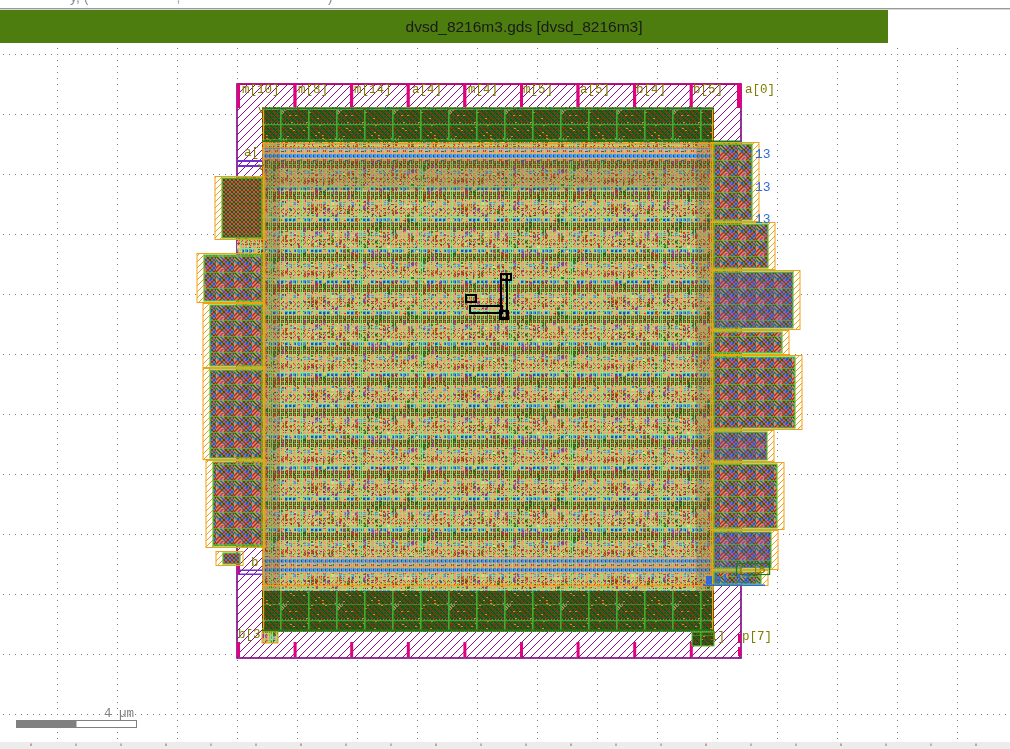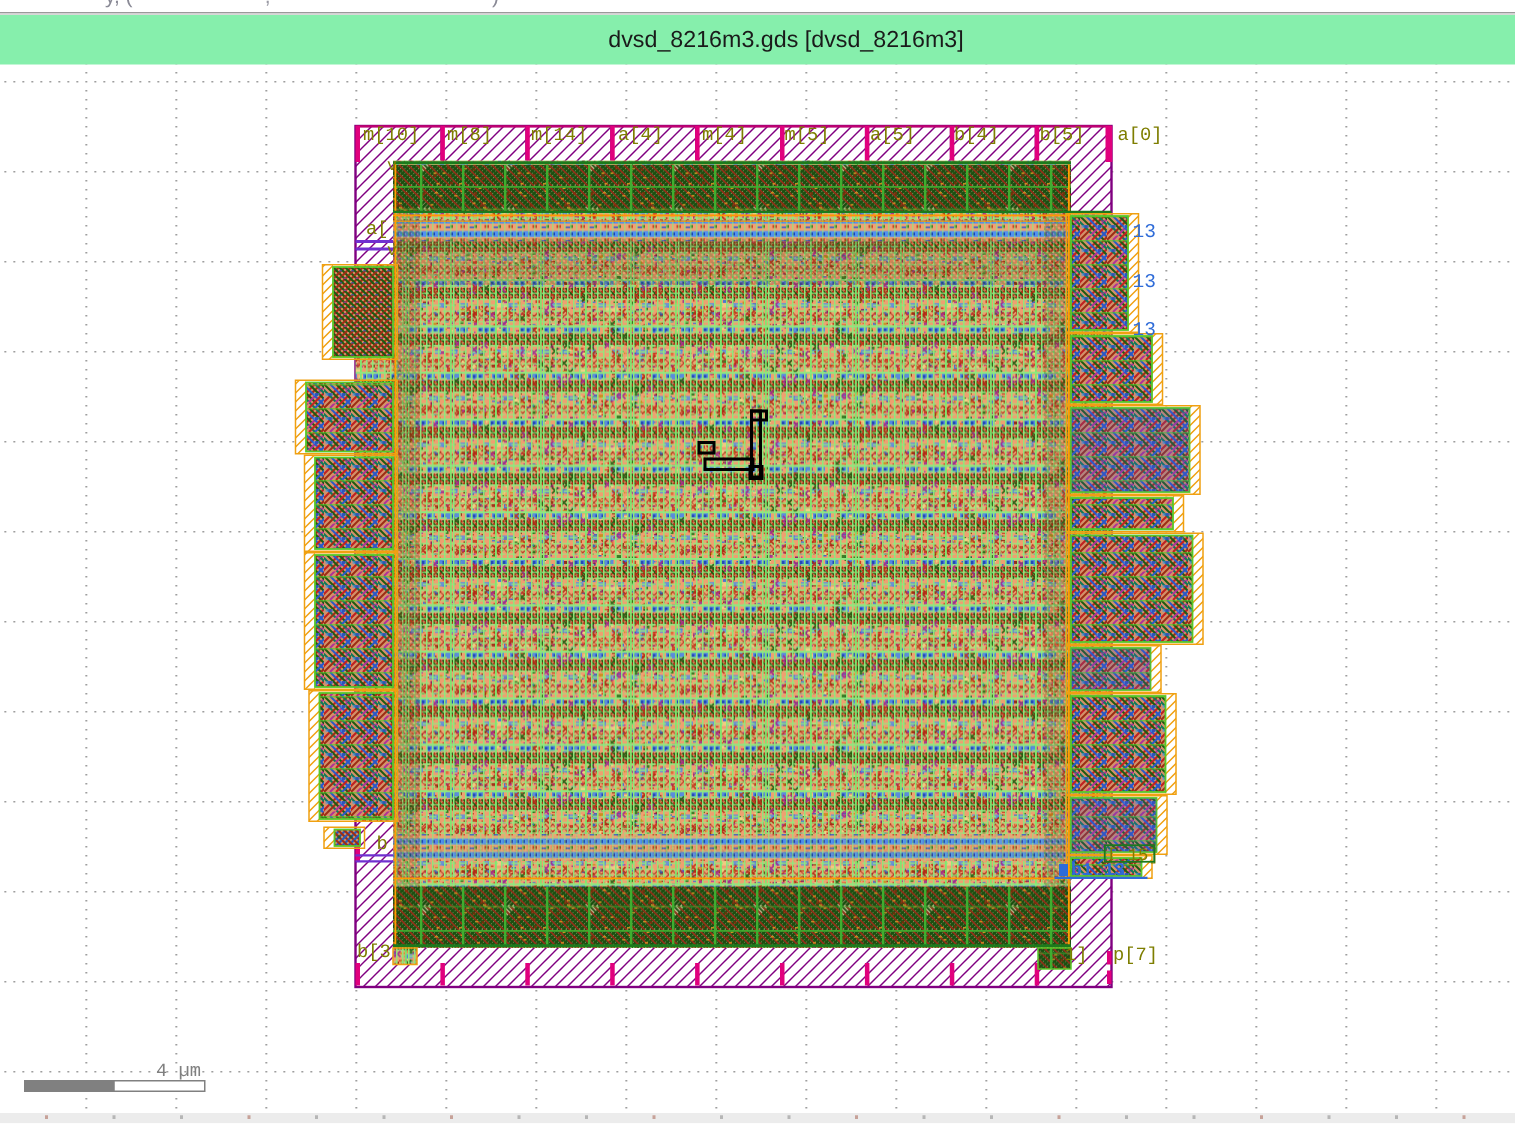--- a/index.html
+++ b/index.html
@@ -1,21 +1,21 @@
 <!DOCTYPE html>
 <html><head>
 <meta charset="utf-8">
 <style>
   html,body{margin:0;padding:0;}
   body{width:1010px;height:749px;overflow:hidden;background:#fff;
        font-family:"Liberation Sans",sans-serif;position:relative;}
   #topstrip{position:absolute;left:0;top:0;width:1010px;height:8px;background:#fff;overflow:hidden;}
   #topline{position:absolute;left:0;top:8px;width:1010px;height:1px;background:#9a9a9a;}
   #topline2{position:absolute;left:0;top:9px;width:1010px;height:1px;background:#d8d8d8;}
-  #titlebar{position:absolute;left:0;top:10px;width:1010px;height:33px;background:#86efac;}
+  #titlebar{position:absolute;left:0;top:10px;width:888px;height:33px;background:#4d7c0f;}
   #titletext{position:absolute;left:0;top:0;width:1010px;height:33px;line-height:33px;
     text-align:center;font-size:15.5px;color:#1a1a1a;transform:translateX(19px);}
 </style>
 </head>
 <body>
 <div id="topstrip">
   <span style="position:absolute;left:70px;top:-11px;color:#8a8a96;font-size:14px;">y, (</span>
   <span style="position:absolute;left:140px;top:-11px;color:#9a9aa4;font-size:14px;">*** ***, ***</span>
   <span style="position:absolute;left:328px;top:-11px;color:#8a8a96;font-size:14px;">)</span>
 </div>

